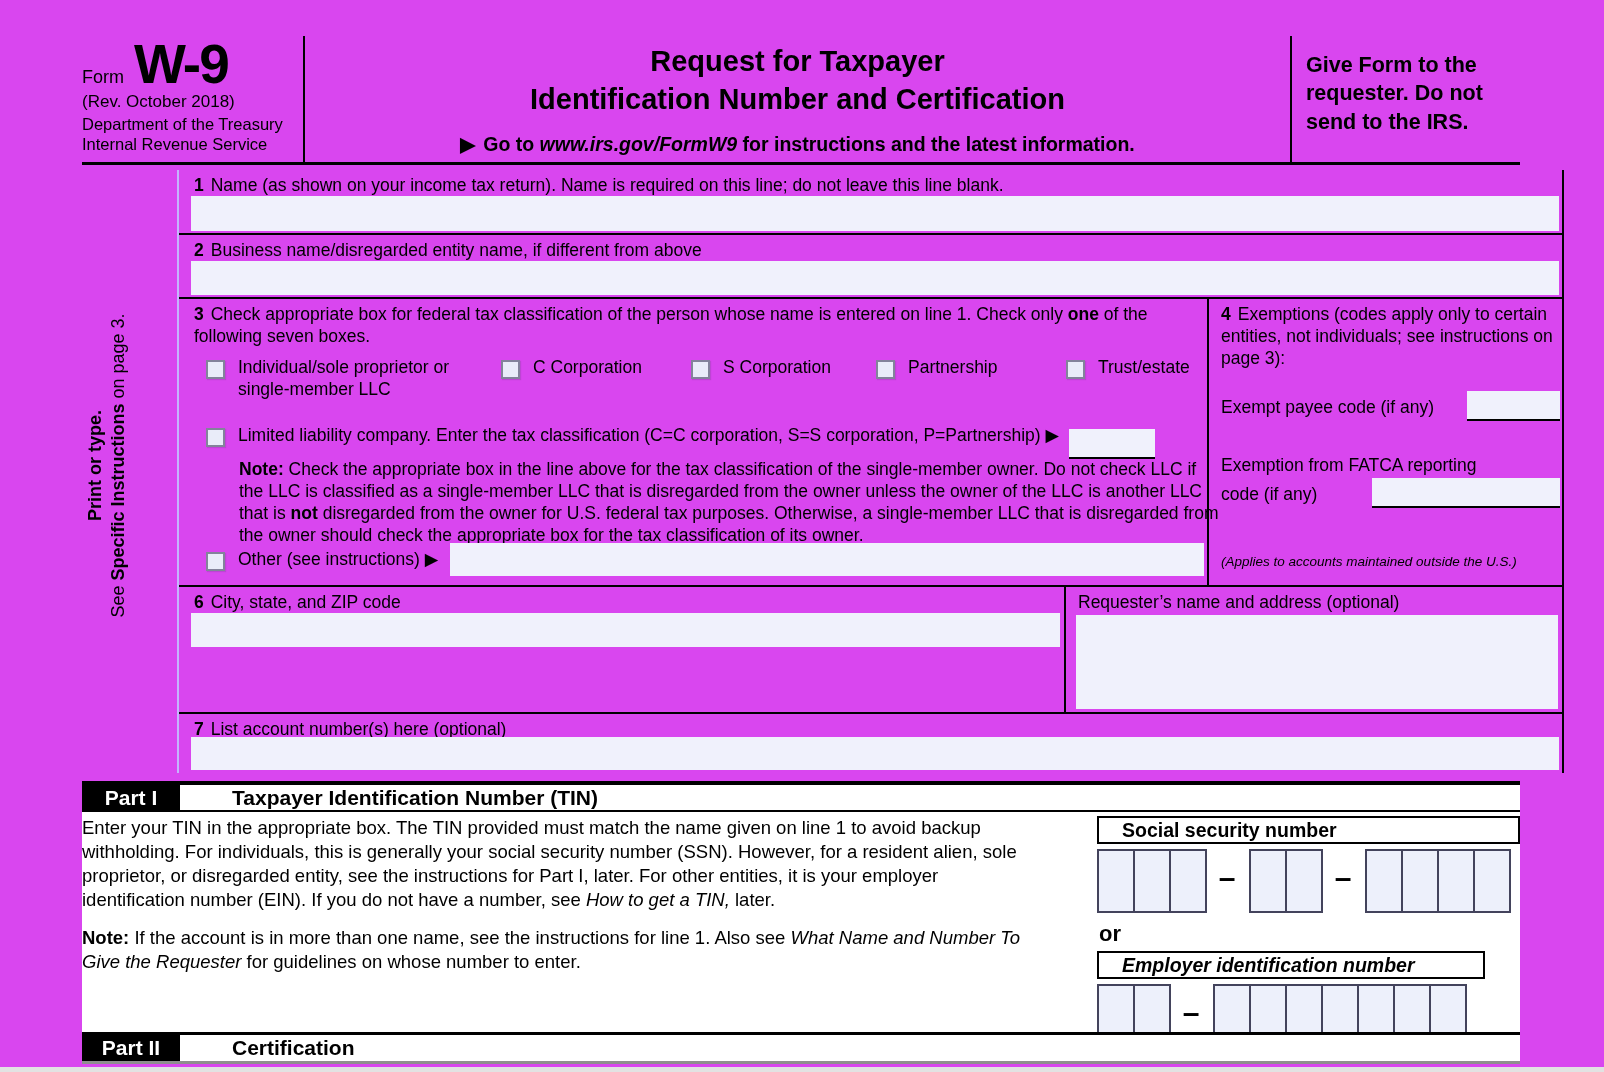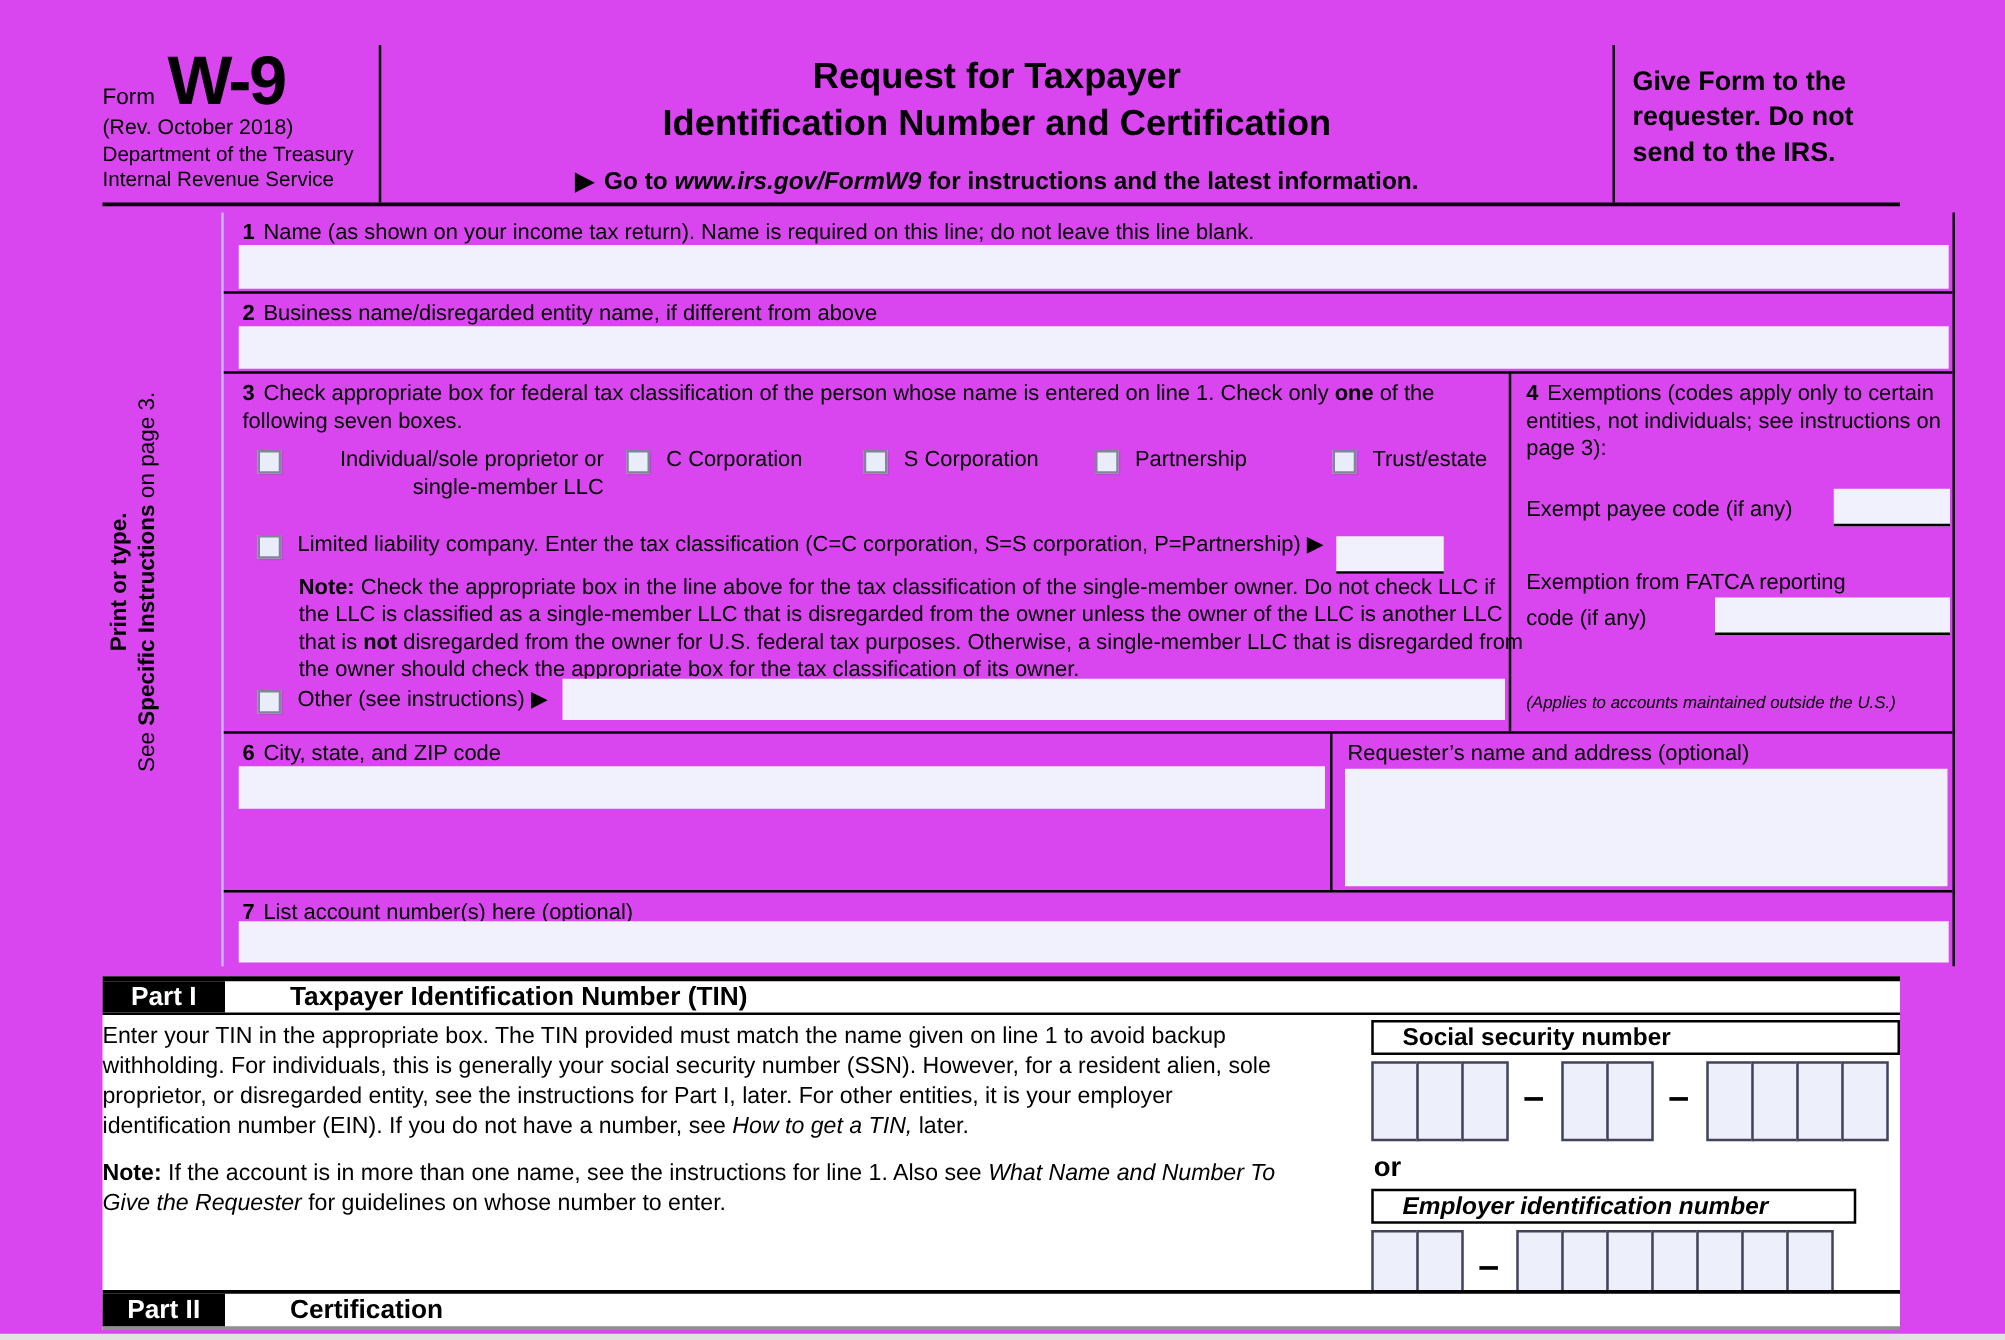--- a/index.html
+++ b/index.html
@@ -42,21 +42,21 @@
   .num{font-weight:bold;margin-right:7px;}
   .field{position:absolute;background:var(--field-bg);}
   .f1{left:12px;right:3px;bottom:2px;height:35px;}
   .f2{left:12px;right:3px;bottom:2px;height:34px;}
   .f7{left:12px;right:3px;bottom:3px;height:33px;}
 
   
   .col3{flex:1;position:relative;border-right:2px solid #000;}
   .f3-label{position:absolute;top:5px;left:15px;width:1010px;font-size:17.5px;line-height:1.25;}
   .checkrow{position:absolute;top:58px;left:0;right:0;height:62px;}
-  .cbg{position:absolute;display:flex;align-items:flex-start;text-align:right;}
+  .cbg{position:absolute;display:flex;align-items:flex-start;}
   .cbg1{left:27px;} .cbg2{left:322px;} .cbg3{left:512px;} .cbg4{left:697px;} .cbg5{left:887px;}
   .checkbox{width:19px;height:19px;border:2px solid #83839b;background:var(--checkbox-bg);
             margin-top:3px;flex:none;box-shadow:1px 1px 1px rgba(60,60,90,.18);}
   .cb-label{margin-left:13px;font-size:17.5px;line-height:1.25;}
   .cbg1 .cb-label{width:245px;}
   .f3-llc{position:absolute;top:126px;left:27px;display:flex;align-items:flex-start;font-size:17.5px;}
   .llc-text{margin-left:13px;}
   .llc-field{width:86px;height:30px;background:var(--field-bg);border-bottom:2.5px solid #000;
              margin-left:10px;transform:translateY(4px);flex:none;}
   .f3-note{position:absolute;top:160px;left:60px;width:980px;font-size:17.5px;line-height:1.25;}

